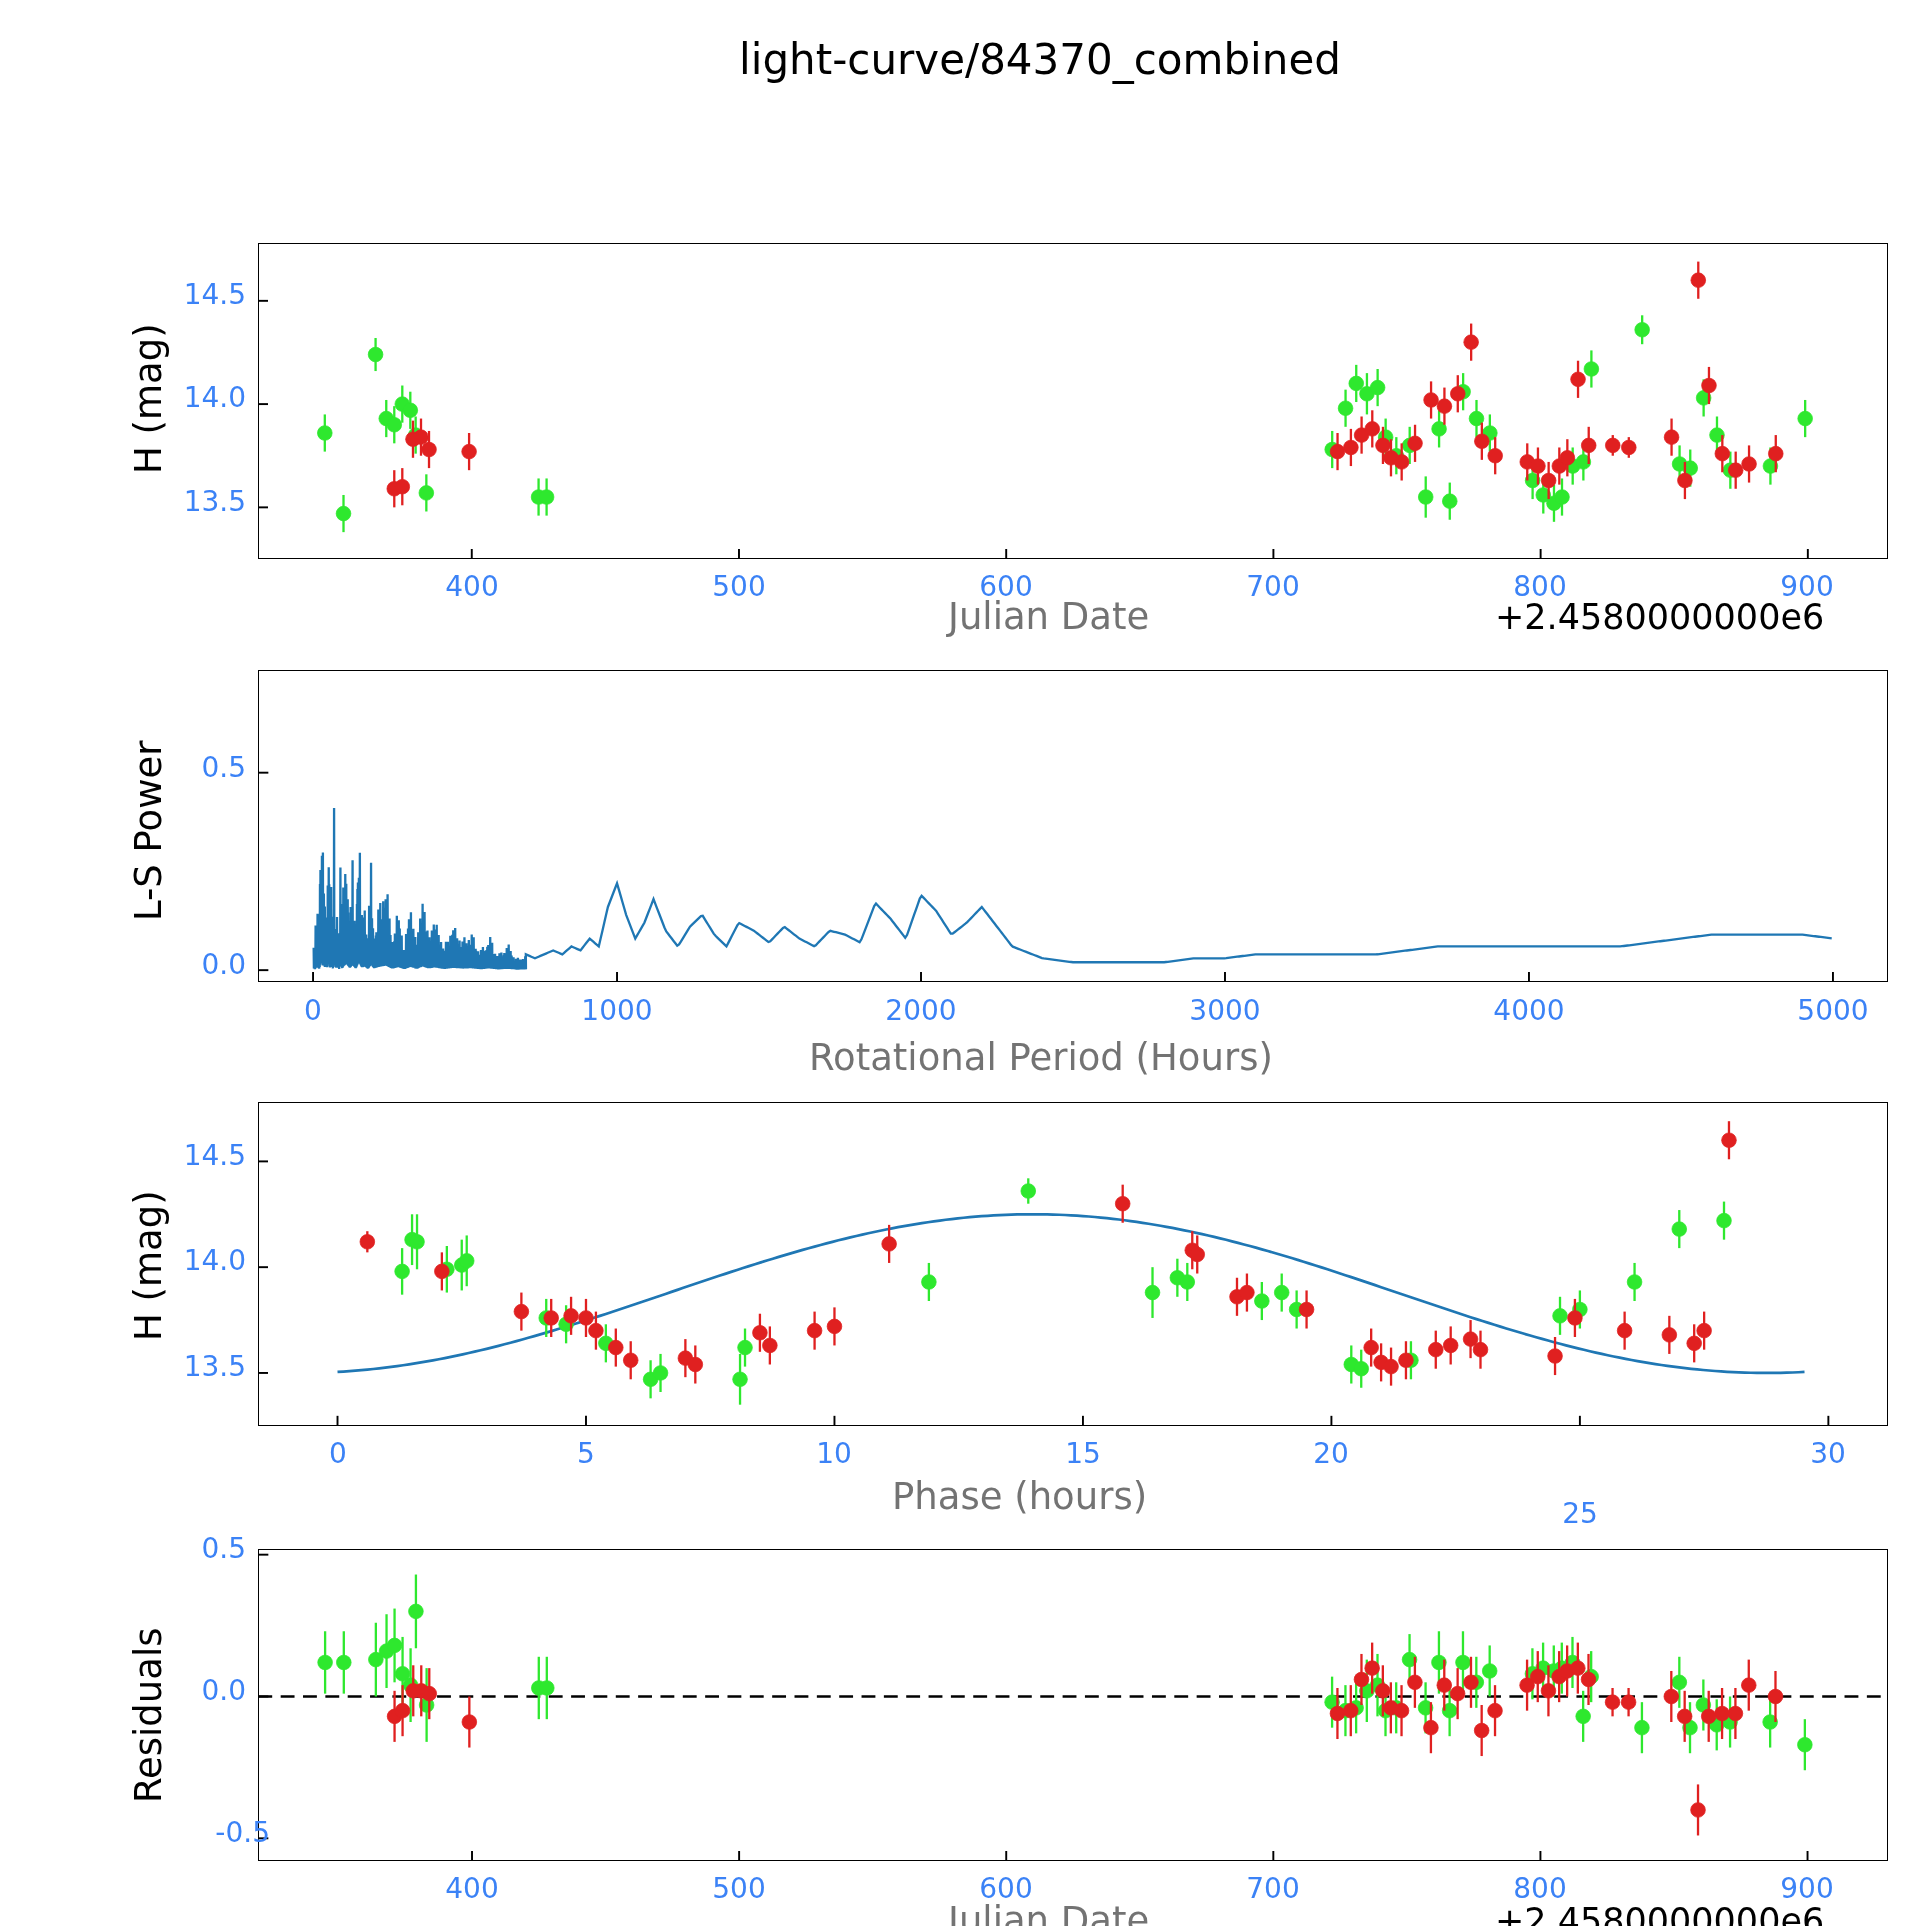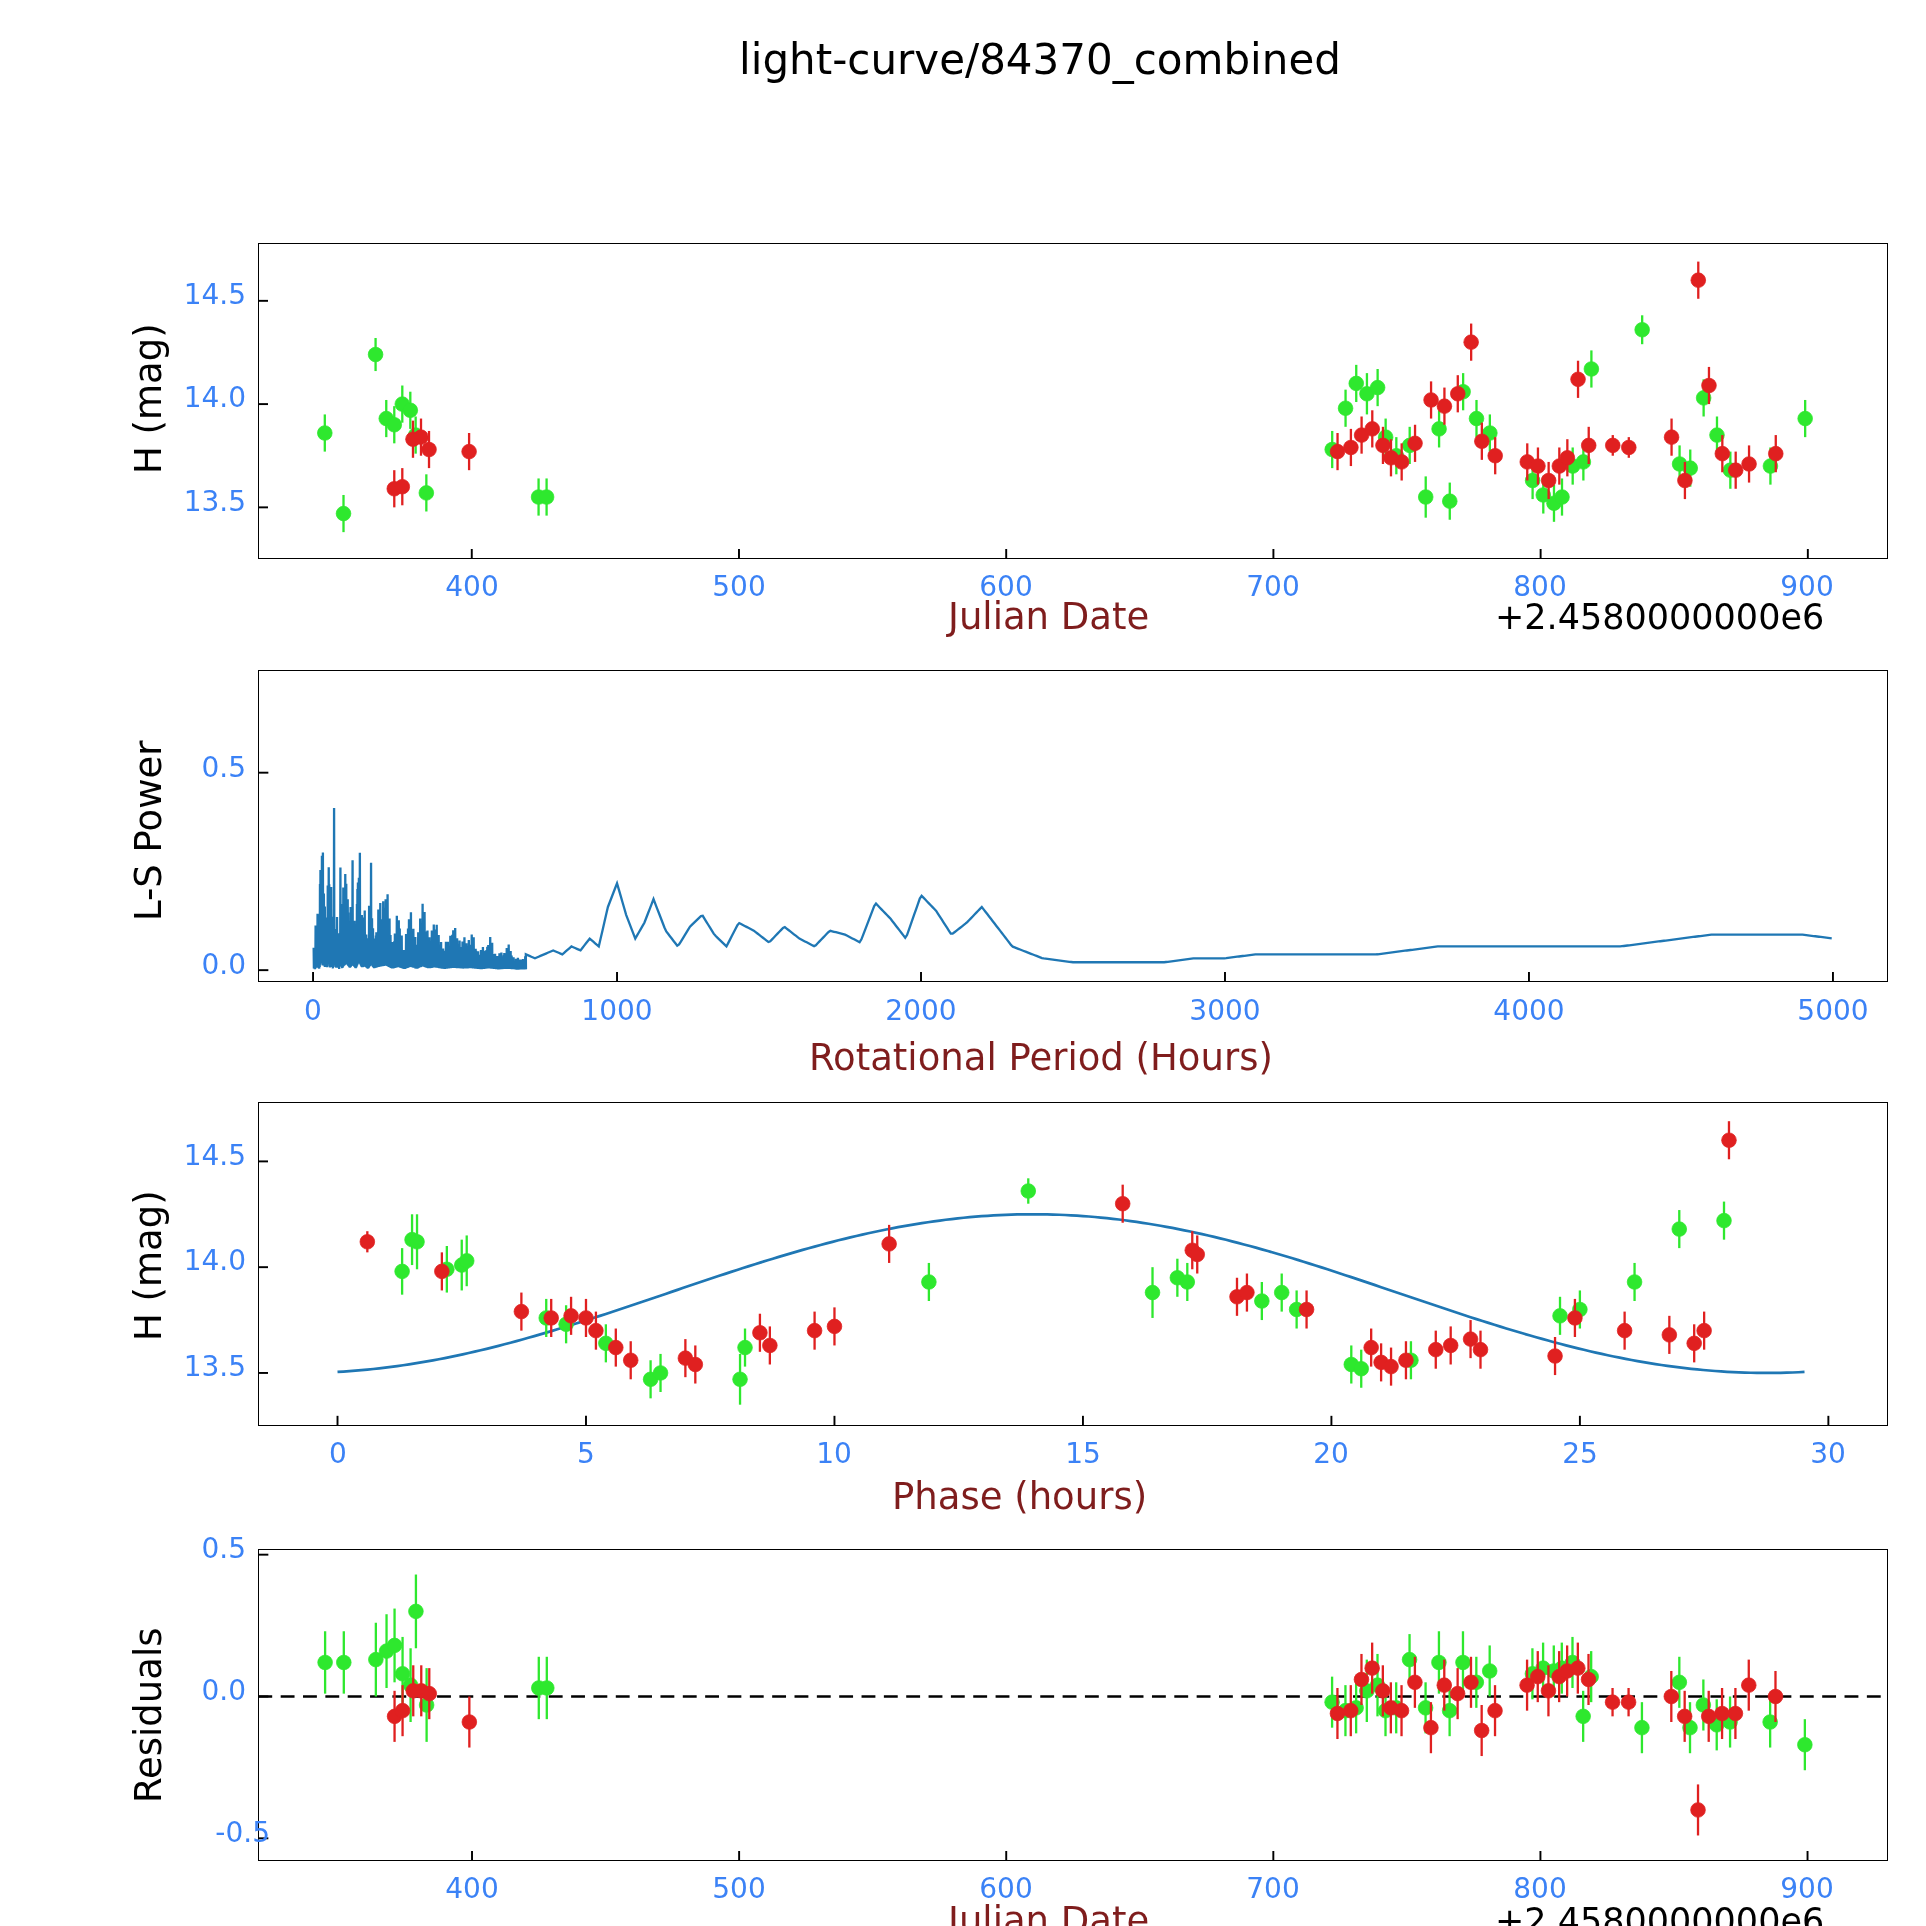--- a/index.html
+++ b/index.html
@@ -45,21 +45,21 @@
   }
   svg.plot {
     position: absolute;
     left: 0;
     top: 0;
     overflow: visible;
   }
   .axis-label {
     position: absolute;
     font-size: 37px;
-    color: #7f1d1d;
+    color: #737373;
     white-space: nowrap;
   }
   .tick-label {
     position: absolute;
     font-size: 28px;
     color: #3b82f6;
     white-space: nowrap;
   }
   .ylabel-rot {
     position: absolute;
@@ -630,21 +630,21 @@
       <div class="tick-label" style="left: 1225px; top: 994px; transform: translateX(-50%);">3000</div>
       <div class="tick-label" style="left: 1529px; top: 994px; transform: translateX(-50%);">4000</div>
       <div class="tick-label" style="left: 1833px; top: 994px; transform: translateX(-50%);">5000</div>
       <div class="tick-label" style="left: 246px; top: 948px; transform: translateX(-100%);">0.0</div>
       <div class="tick-label" style="left: 246px; top: 751px; transform: translateX(-100%);">0.5</div>
       <div class="tick-label" style="left: 338px; top: 1437px; transform: translateX(-50%);">0</div>
       <div class="tick-label" style="left: 586px; top: 1437px; transform: translateX(-50%);">5</div>
       <div class="tick-label" style="left: 834px; top: 1437px; transform: translateX(-50%);">10</div>
       <div class="tick-label" style="left: 1083px; top: 1437px; transform: translateX(-50%);">15</div>
       <div class="tick-label" style="left: 1331px; top: 1437px; transform: translateX(-50%);">20</div>
-      <div class="tick-label" style="left: 1580px; top: 1437px; transform: translateX(-50%); text-align: center;">25</div>
+      <div class="tick-label" style="left: 1580px; top: 1497px; transform: translateX(-50%); text-align: center;">25</div>
       <div class="tick-label" style="left: 1828px; top: 1437px; transform: translateX(-50%);">30</div>
       <div class="tick-label" style="left: 246px; top: 1350px; transform: translateX(-100%);">13.5</div>
       <div class="tick-label" style="left: 246px; top: 1244px; transform: translateX(-100%);">14.0</div>
       <div class="tick-label" style="left: 246px; top: 1139px; transform: translateX(-100%);">14.5</div>
       <div class="tick-label" style="left: 472px; top: 1872px; transform: translateX(-50%);">400</div>
       <div class="tick-label" style="left: 739px; top: 1872px; transform: translateX(-50%);">500</div>
       <div class="tick-label" style="left: 1006px; top: 1872px; transform: translateX(-50%);">600</div>
       <div class="tick-label" style="left: 1273px; top: 1872px; transform: translateX(-50%);">700</div>
       <div class="tick-label" style="left: 1540px; top: 1872px; transform: translateX(-50%);">800</div>
       <div class="tick-label" style="left: 1807px; top: 1872px; transform: translateX(-50%);">900</div>

